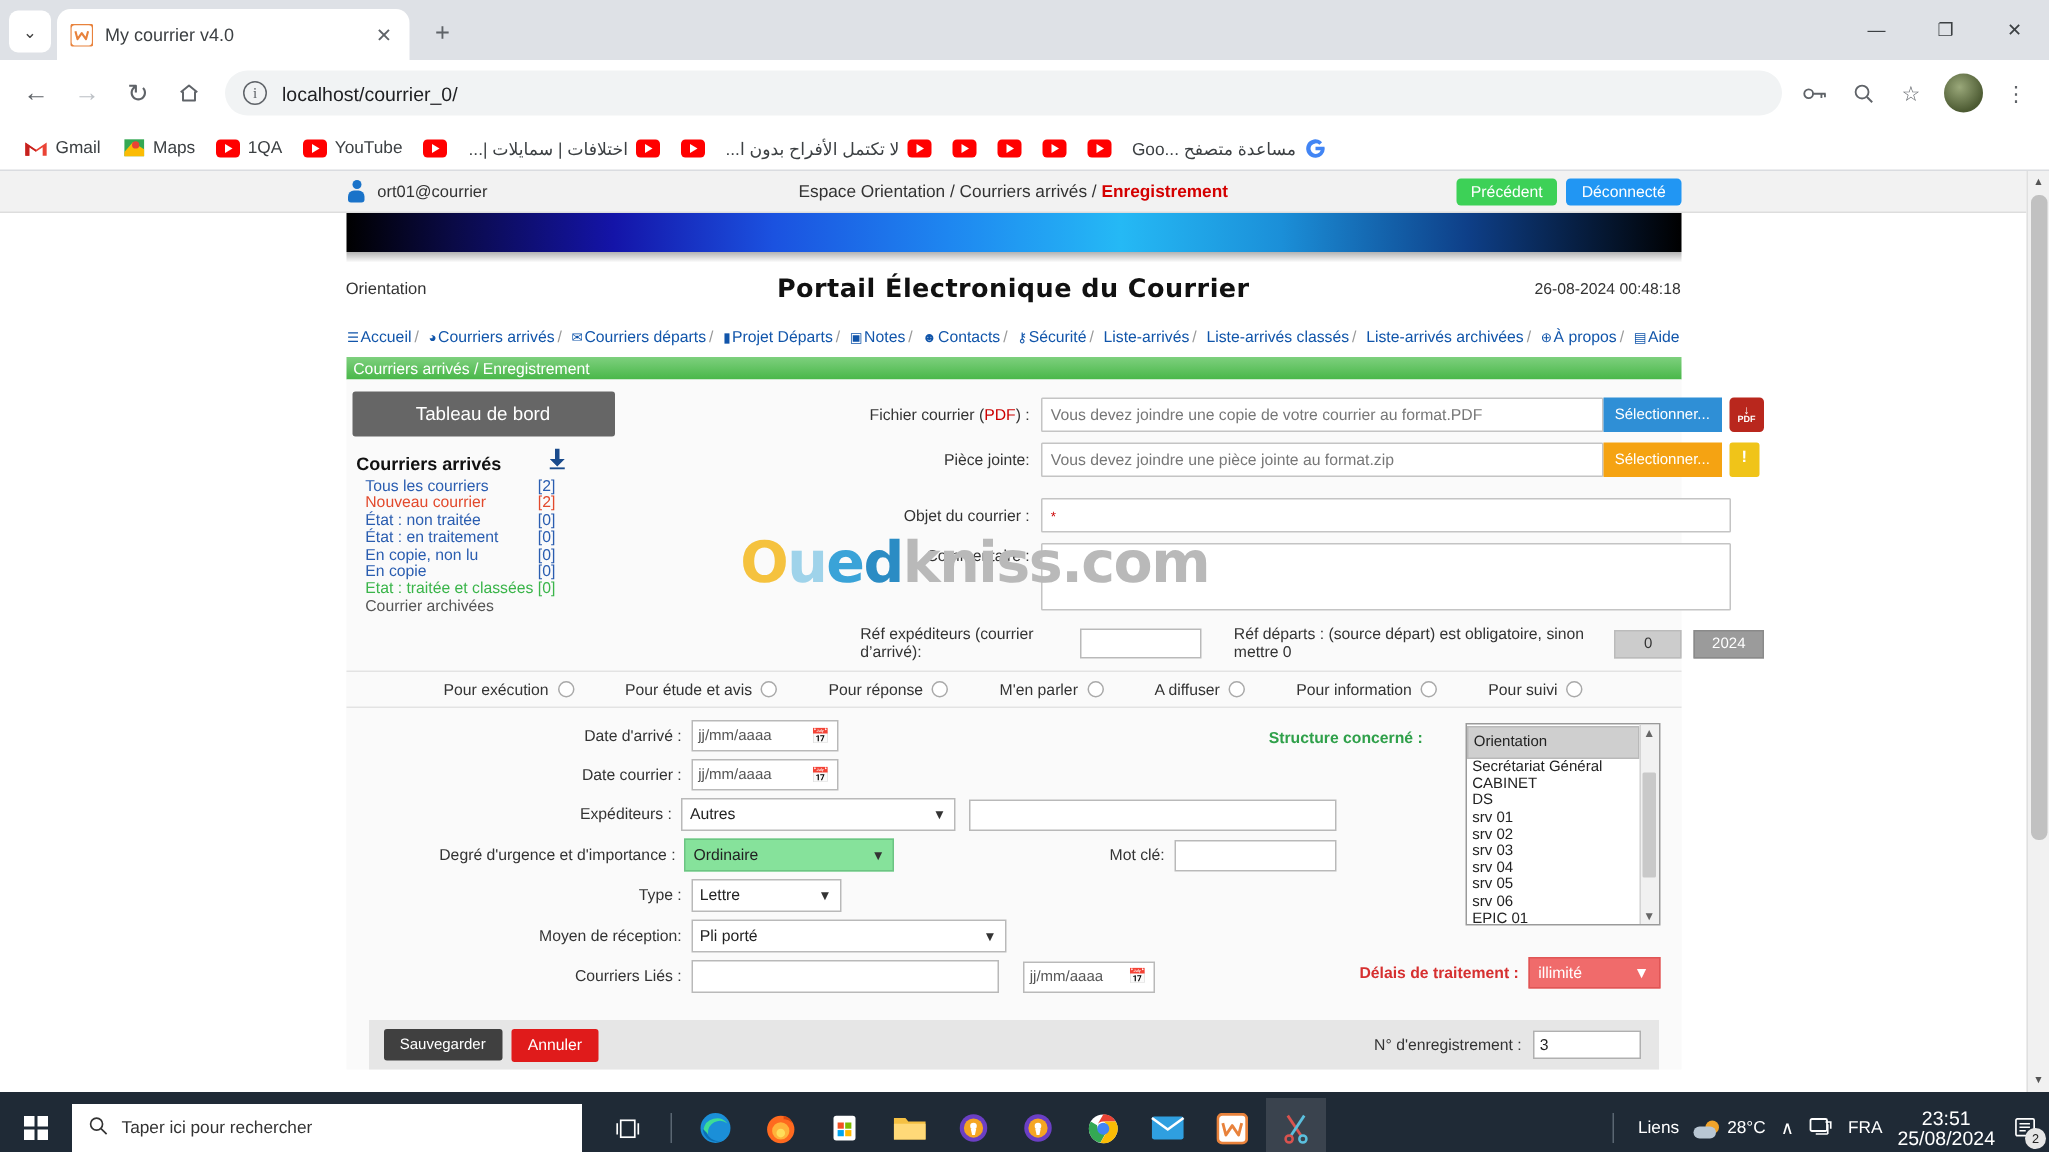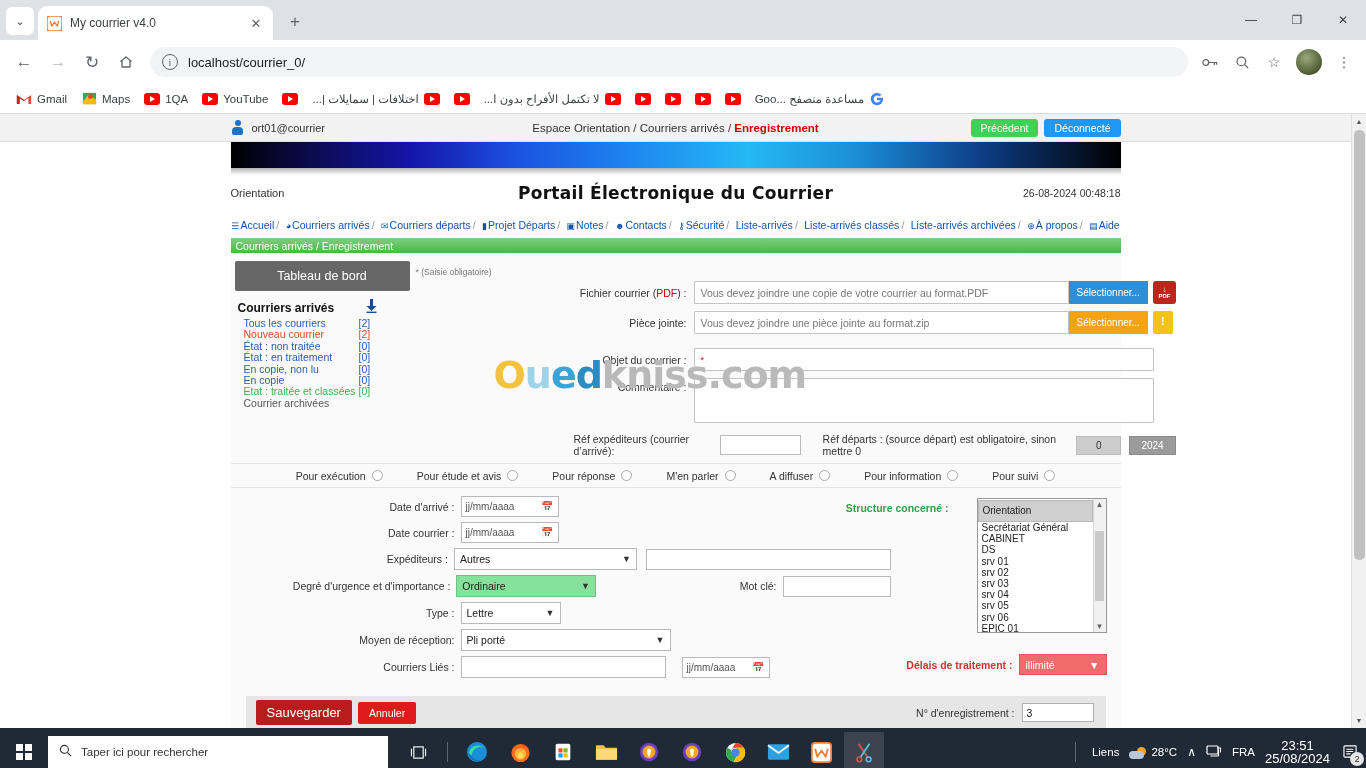--- a/index.html
+++ b/index.html
@@ -212,21 +212,21 @@
   .lb-thumb { width: 9px; flex: 0 0 70px; background: #c9c9c9; border-radius: 1px; margin: 1px 0; }
 
   .delay-row { position: absolute; right: 14px; top: 158px; display: flex; align-items: center; gap: 6px; }
   .delay-lbl { font-size: 10.5px; color: #d63030; font-weight: bold; }
   .delay-sel { width: 88px; height: 21px; background: #f06b6b; border: 1px solid #e05555;
     color: #fff; font-size: 10.5px; display: flex; align-items: center; justify-content: space-between;
     padding: 0 6px; }
 
   .actionbar { width: 860px; margin: 13px auto 0; background: #e6e6e6; height: 33px;
     display: flex; align-items: center; padding: 0 10px; position: relative; }
-  .btn-save { background: #b91c1c; color: #fff; font-size: 13px; border: none;
+  .btn-save { background: #404040; color: #fff; font-size: 10px; border: none;
     padding: 5px 11px; border-radius: 2px; }
   .btn-cancel { background: #e01b1b; color: #fff; font-size: 10.5px; border: none;
     padding: 5px 11px; border-radius: 2px; margin-left: 6px; }
   .num-reg { position: absolute; right: 12px; display: flex; align-items: center; gap: 7px; }
   .num-lbl { font-size: 10.5px; color: #333; }
   .num-inp { width: 72px; height: 19px; border: 1px solid #b0b0b0; background: #fff;
     font-size: 10.5px; color: #222; padding: 0 4px; display: flex; align-items: center; }
 
   
   .pscroll { position: absolute; right: 0; top: 0; width: 15px; height: 614px;
@@ -504,21 +504,20 @@
                   <span class="cnt c-green">[0]</span>
                 </div>
               <div class="lnk-row">
                   <a class="lbl c-gray">Courrier archivées</a>
                   <span class="cnt c-gray"></span>
                 </div>
             </div>
           </div>
 
           <div class="rightcol">
-            <div class="oblig">*  (Saisie obligatoire)</div>
 
             <div class="frow" style="margin-top:4px;">
               <div class="flabel" style="width:284px;"><span>Fichier courrier (</span><span class="req">PDF</span><span>) :</span></div>
               <div class="inp ph" style="width:375px;">Vous devez joindre une copie de votre courrier au format.PDF</div>
               <button class="btn-select-blue">Sélectionner...</button>
               <span class="ico-pdf">
                   <span style="font-size:8px;line-height:7px;">↓</span>
                   <span style="font-size:6px;line-height:7px;">PDF</span>
                 </span>
             </div>

